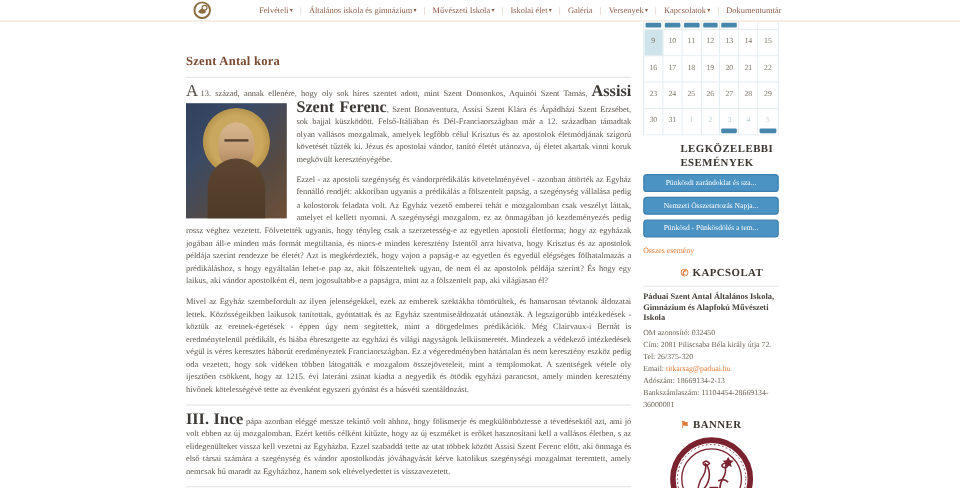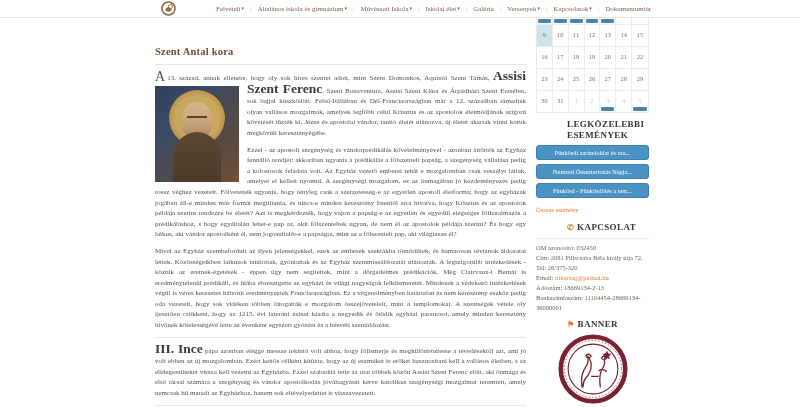--- a/index.html
+++ b/index.html
@@ -165,20 +165,21 @@
         <button class="event-btn">Nemzeti Összetartozás Napja...</button>
         <button class="event-btn">Pünkösd - Pünkösdölés a tem...</button>
       </div>
     <a class="all-link">Összes esemény</a>
 
     <div class="side-heading">
       <span class="hicon">✆</span><span>KAPCSOLAT</span>
     </div>
     <hr class="side-div">
 
+    <div class="school-name">Páduai Szent Antal Általános Iskola, Gimnázium és Alapfokú Művészeti Iskola</div>
     <div id="contact-lines">
         <div class="contact-line"><span>OM azonosító: </span><span>032450</span></div>
         <div class="contact-line"><span>Cím: </span><span>2081 Piliscsaba Béla király útja 72.</span></div>
         <div class="contact-line"><span>Tel: </span><span>26/375-320</span></div>
         <div class="contact-line"><span>Email: </span><span class="val-link">titkarsag@paduai.hu</span></div>
         <div class="contact-line"><span>Adószám: </span><span>18669134-2-13</span></div>
         <div class="contact-line"><span>Bankszámlaszám: </span><span>11104454-28669134-36000001</span></div>
       </div>
 
     <div class="side-heading">

